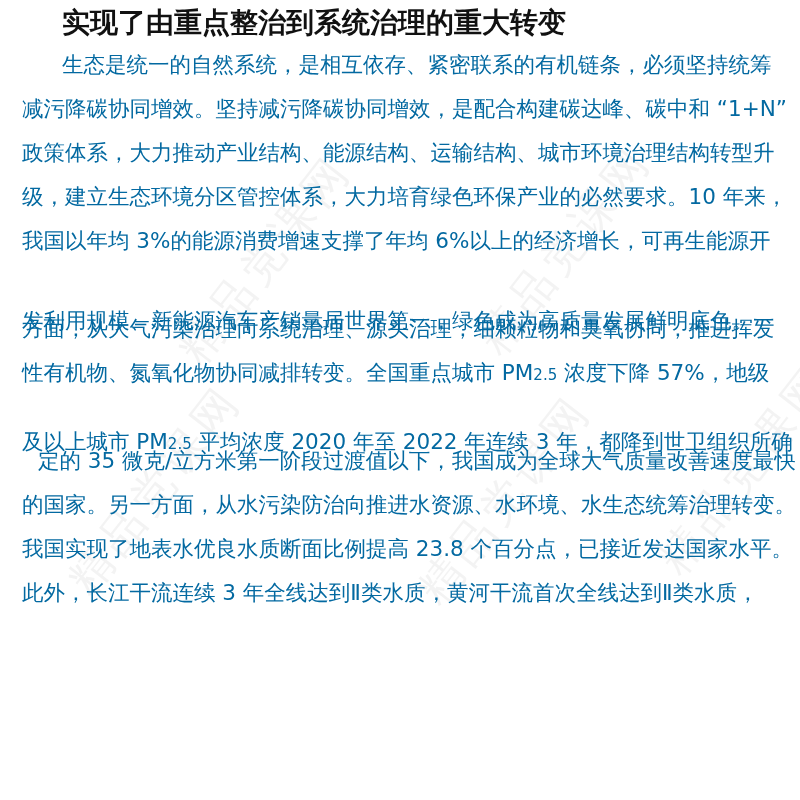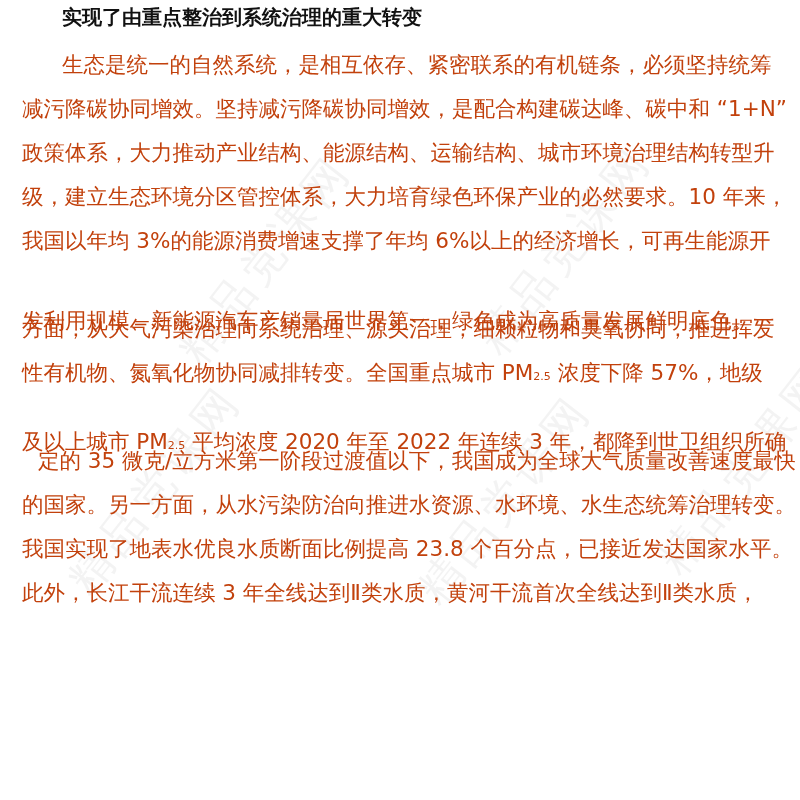--- a/index.html
+++ b/index.html
@@ -18,37 +18,37 @@
     .page {
       position: absolute;
       left: 22px;
       top: 0;
       width: 760px;
     }
     .heading {
       position: absolute;
       left: 40px;
       top: 4px;
-      font-size: 20px;
+      font-size: 28px;
       font-weight: bold;
       letter-spacing: 0px;
       white-space: nowrap;
       color: #111;
       text-align: right;
     }
     .line {
       position: absolute;
       left: 0;
       font-size: 21.5px;
       white-space: nowrap;
       line-height: 30px;
-      color: #c2410c;
+      color: #0369a1;
     }
     .line.indent { left: 40px; }
-    .sub { font-size: 11px; }
+    .sub { font-size: 15px; }
     .watermark {
       position: absolute;
       font-size: 44px;
       color: rgba(160,160,160,0.13);
       transform: rotate(-52deg);
       white-space: nowrap;
       pointer-events: none;
       letter-spacing: 6px;
     }
   </style>

